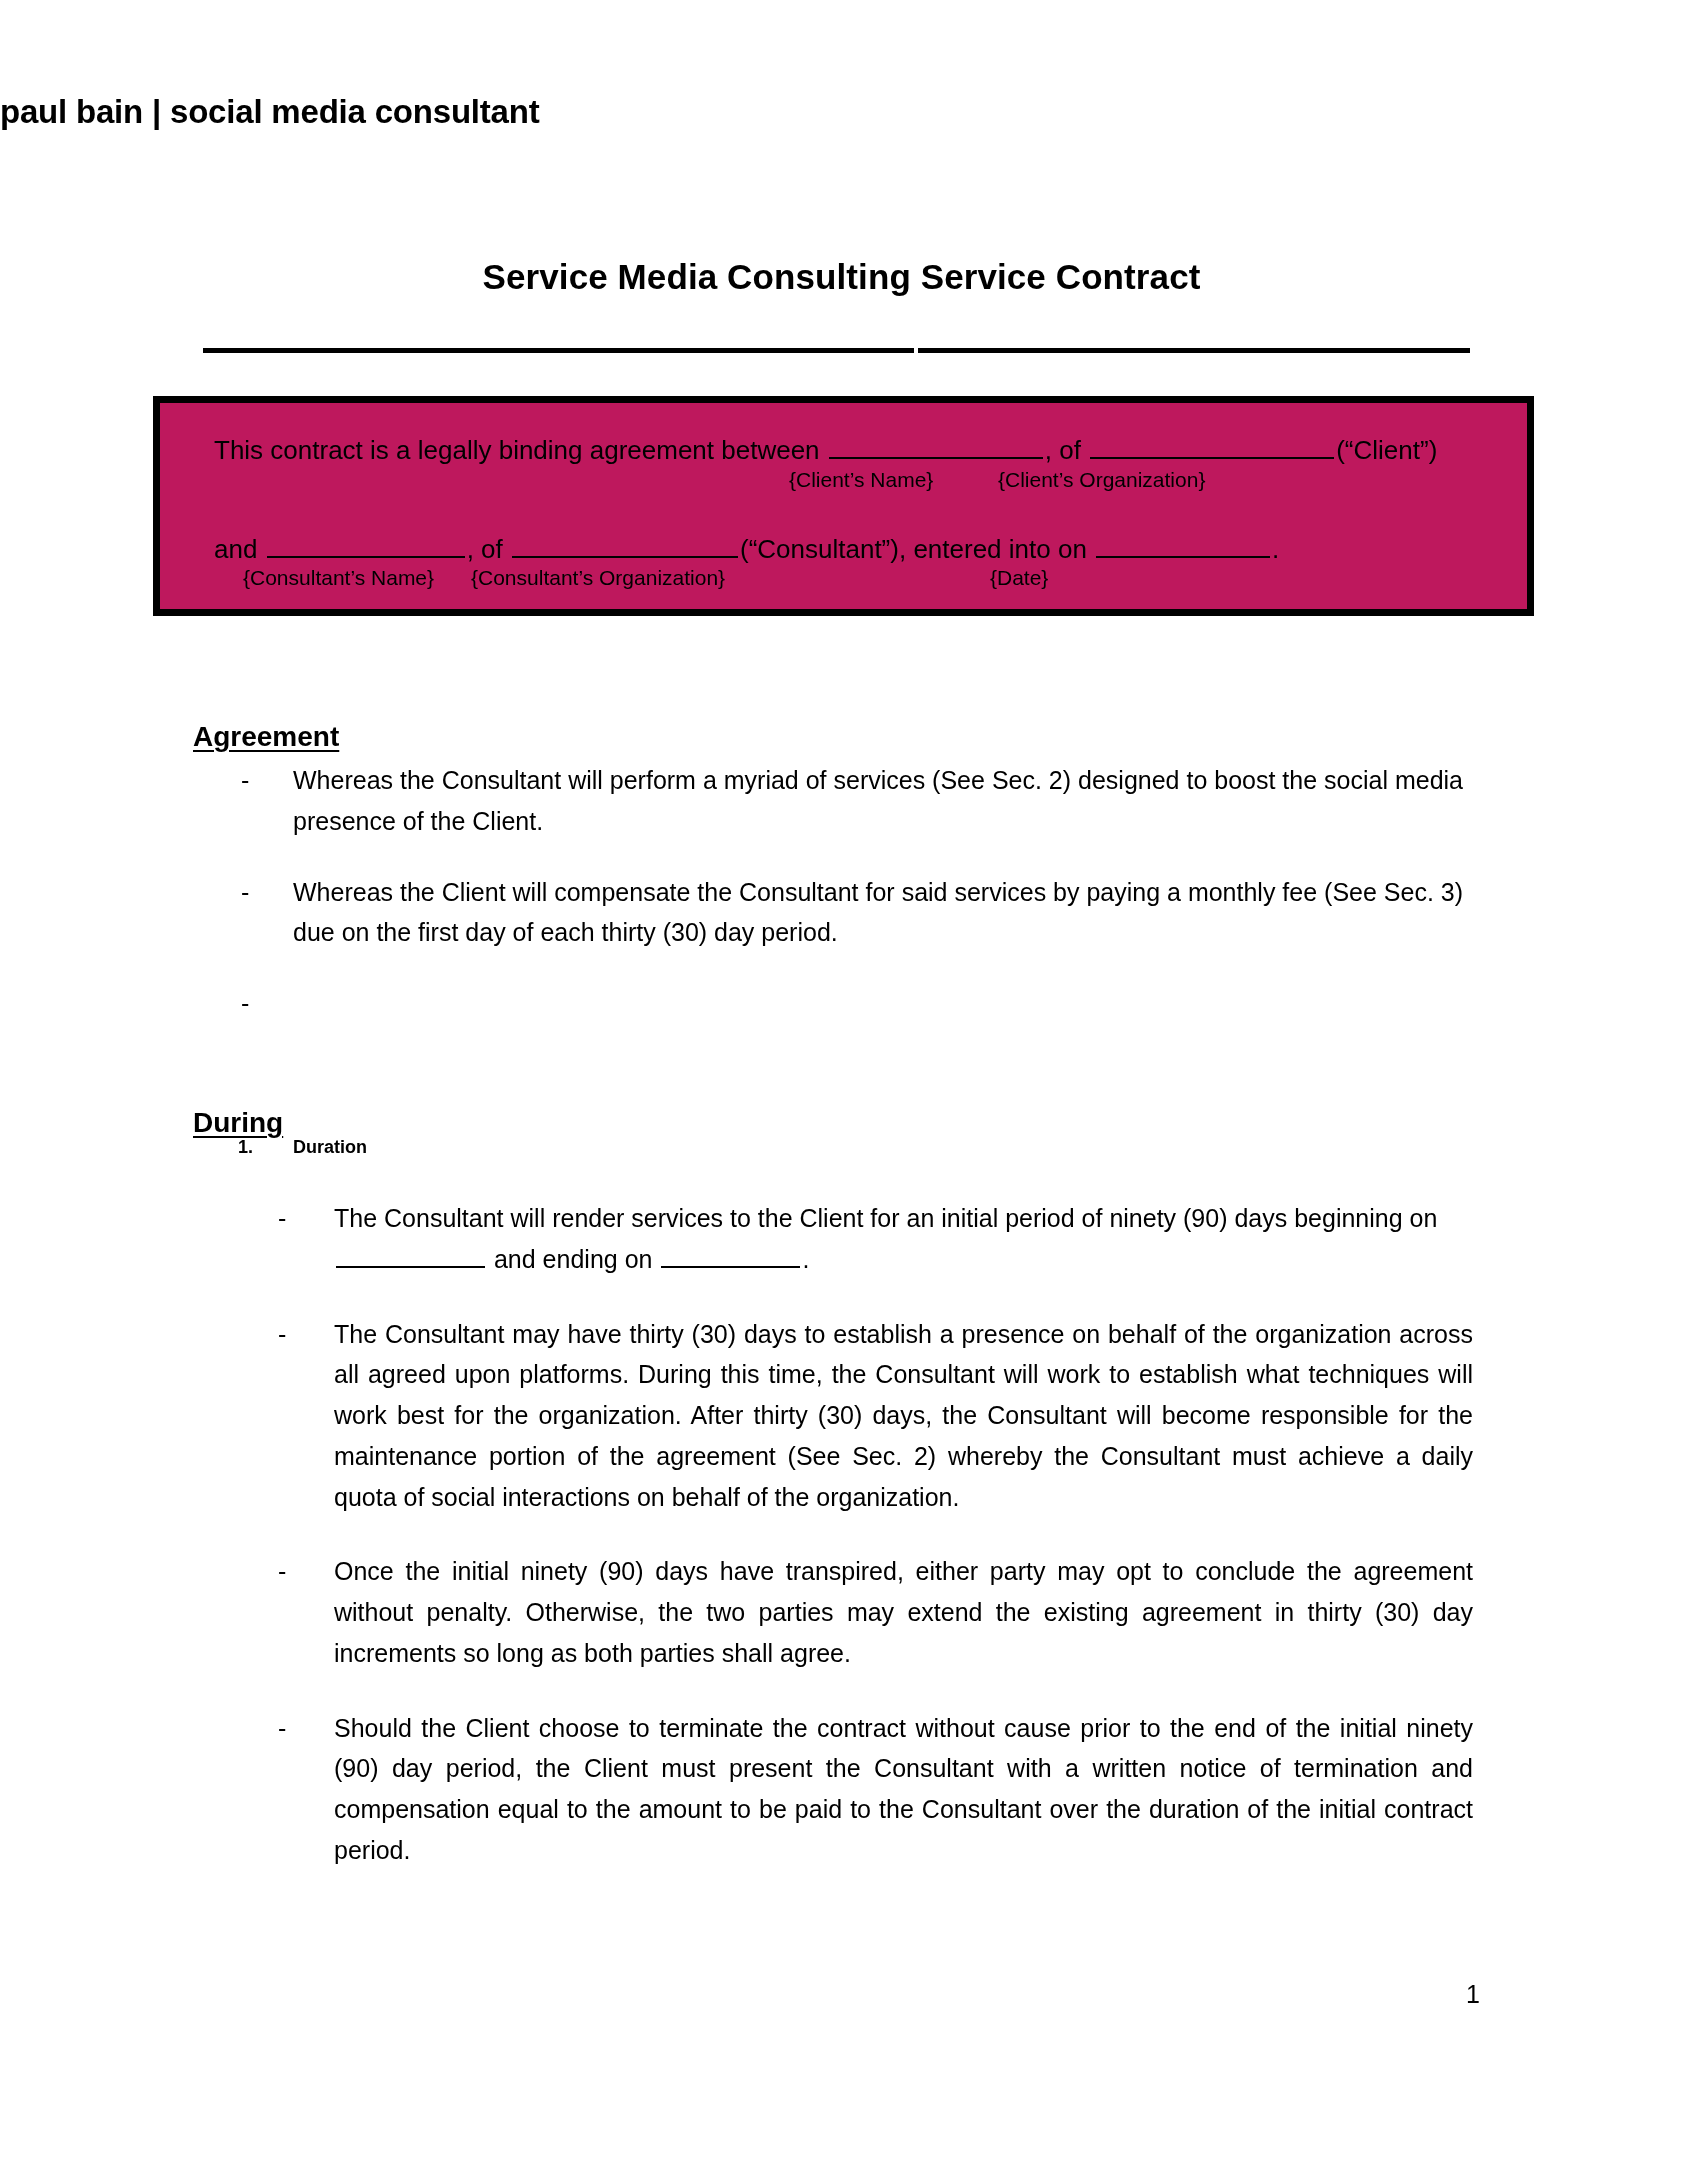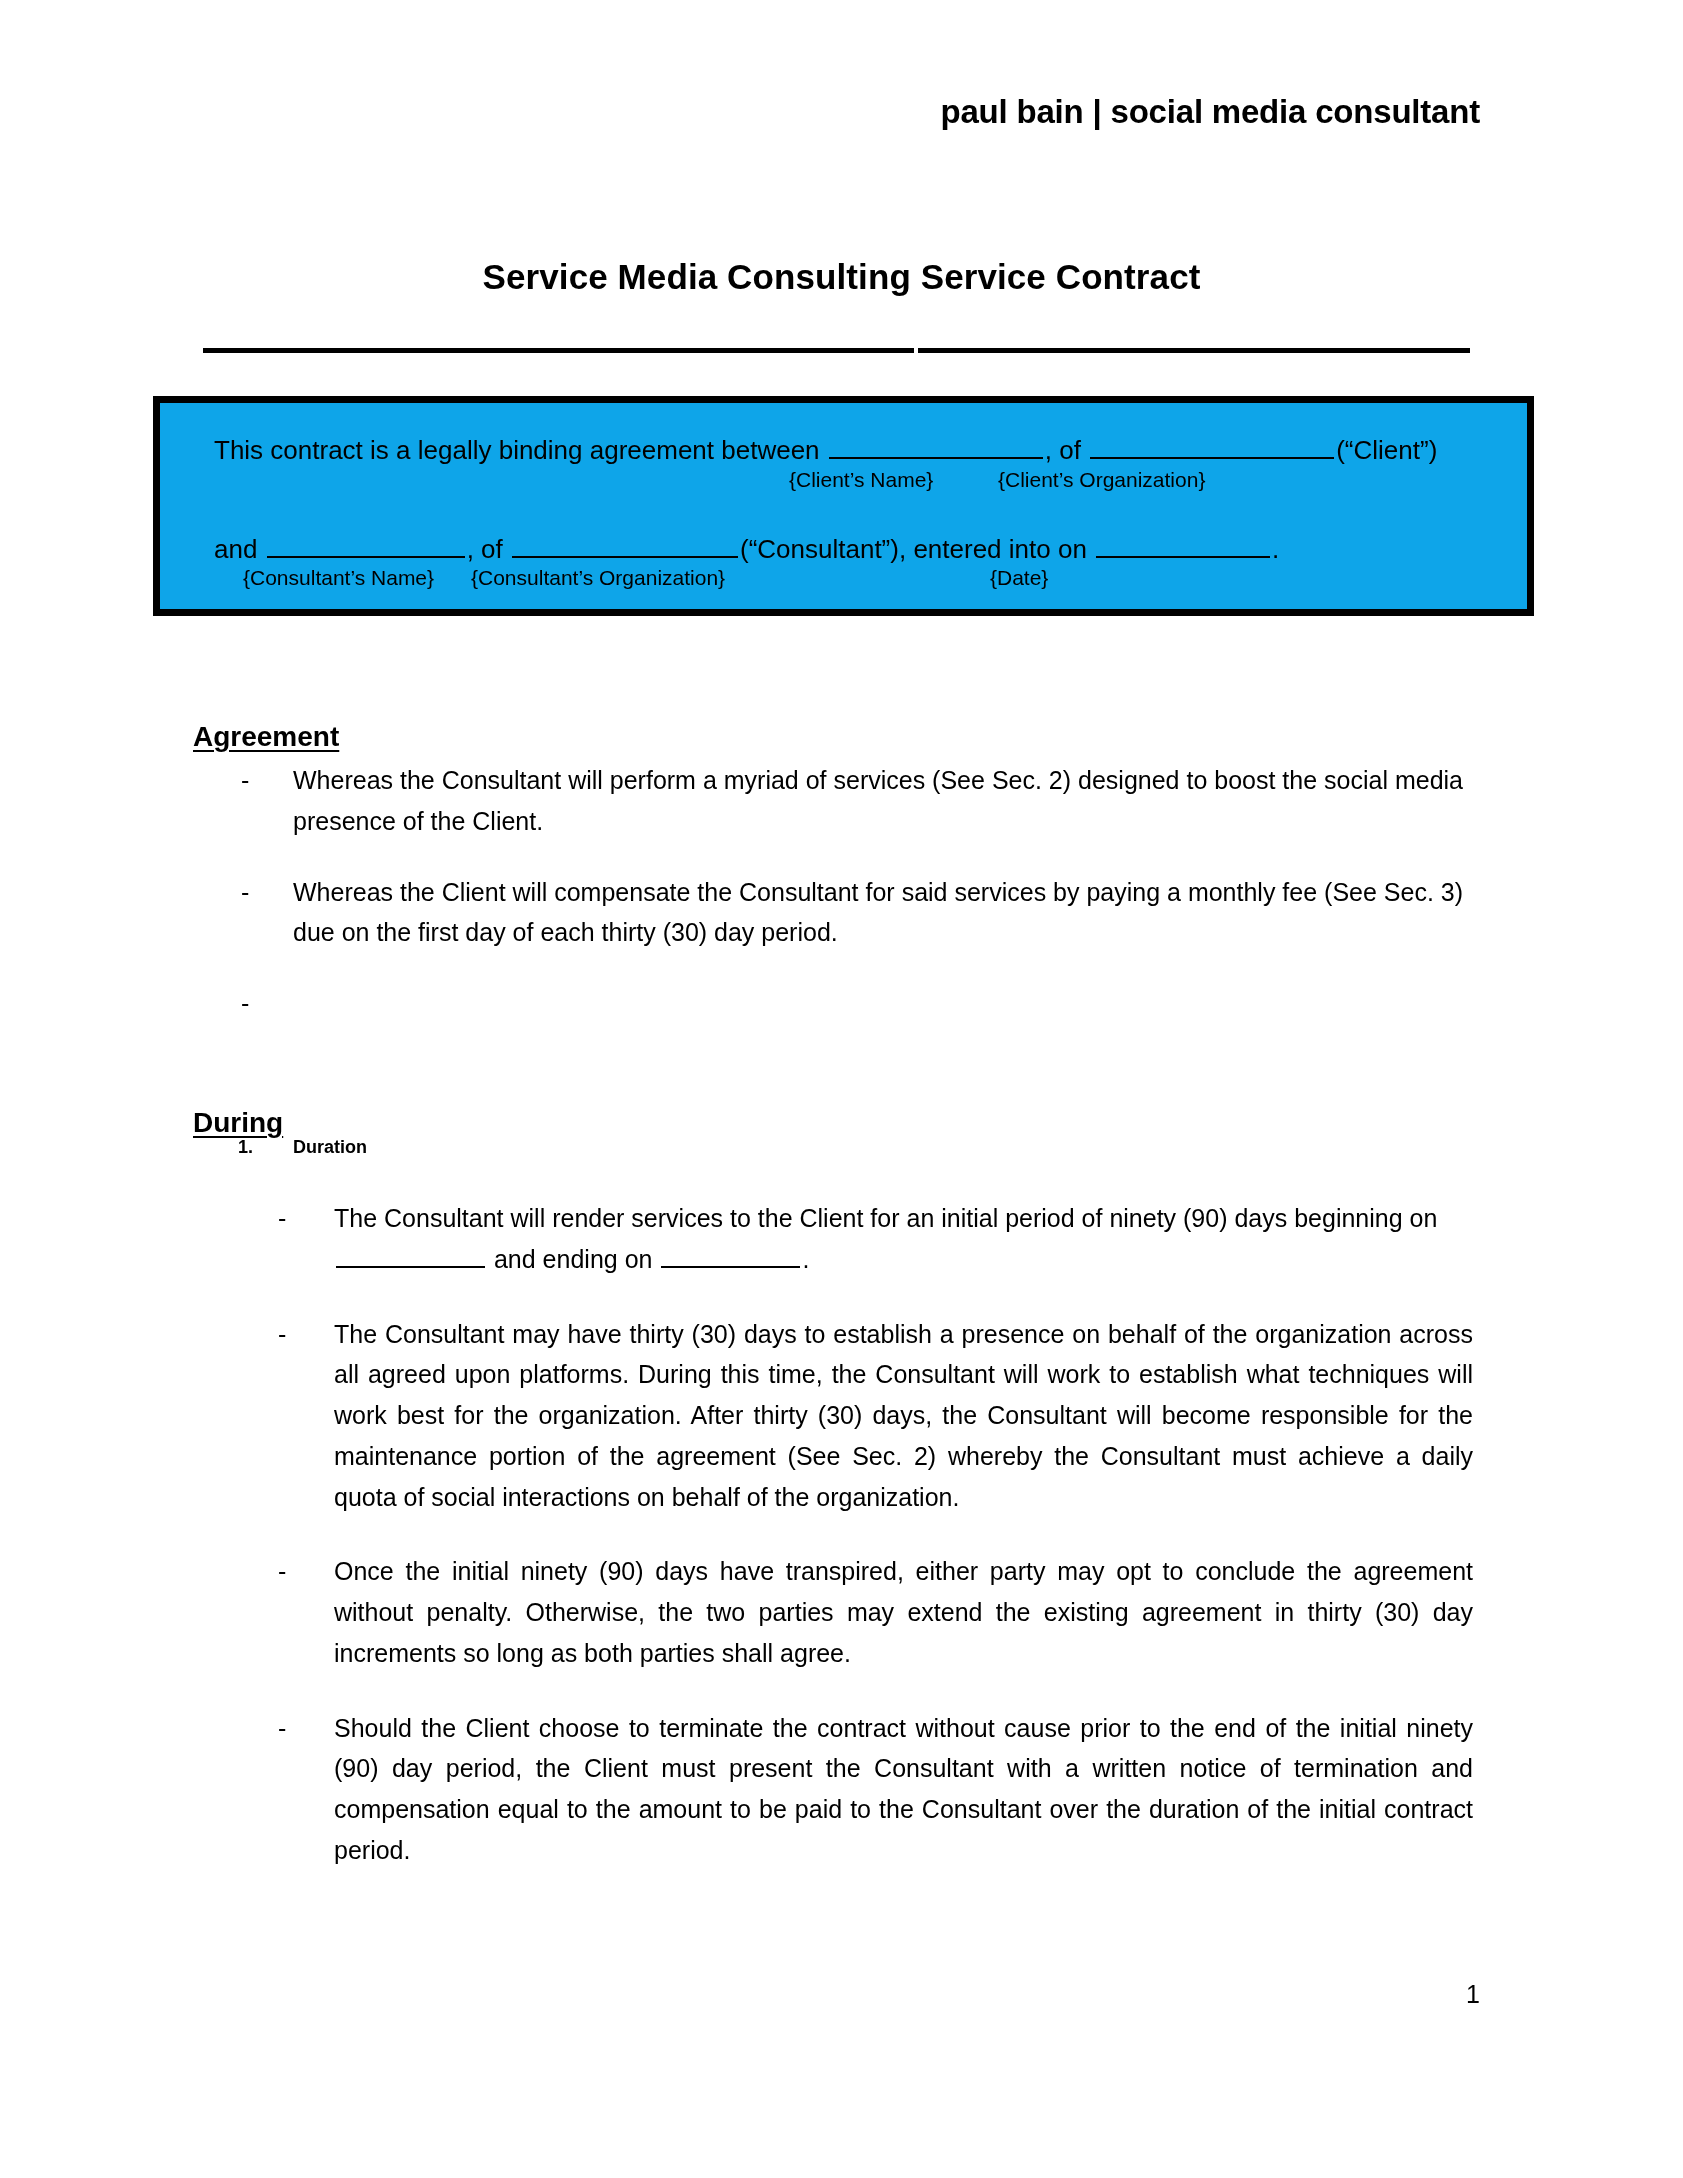--- a/index.html
+++ b/index.html
@@ -19,21 +19,20 @@
     inset: 0;
     padding: 0;
   }
 
   
   .doc-header {
     position: absolute;
     top: 94px;
     left: 0;
     right: 203px;
-    text-align: right;
     font-size: 33px;
     font-weight: bold;
     letter-spacing: -0.2px;
     line-height: 1.1;
   }
 
   
   .doc-title {
     position: absolute;
     top: 257px;
@@ -64,21 +63,21 @@
   .divider-seg.b { width: 552px; }
 
   
   .parties-box {
     position: absolute;
     top: 396px;
     left: 153px;
     width: 1381px;
     height: 220px;
     border: 7px solid #000000;
-    background: #0ea5e9;
+    background: #be185d;
     padding: 22px 28px 18px 28px;
   }
   .pb-line {
     position: relative;
     font-size: 26px;
     line-height: 1.18;
     white-space: nowrap;
   }
   .pb-line.l1 { margin-top: 10px; padding-left: 26px; }
   .pb-line.l2 { margin-top: 36px; padding-left: 26px; }

